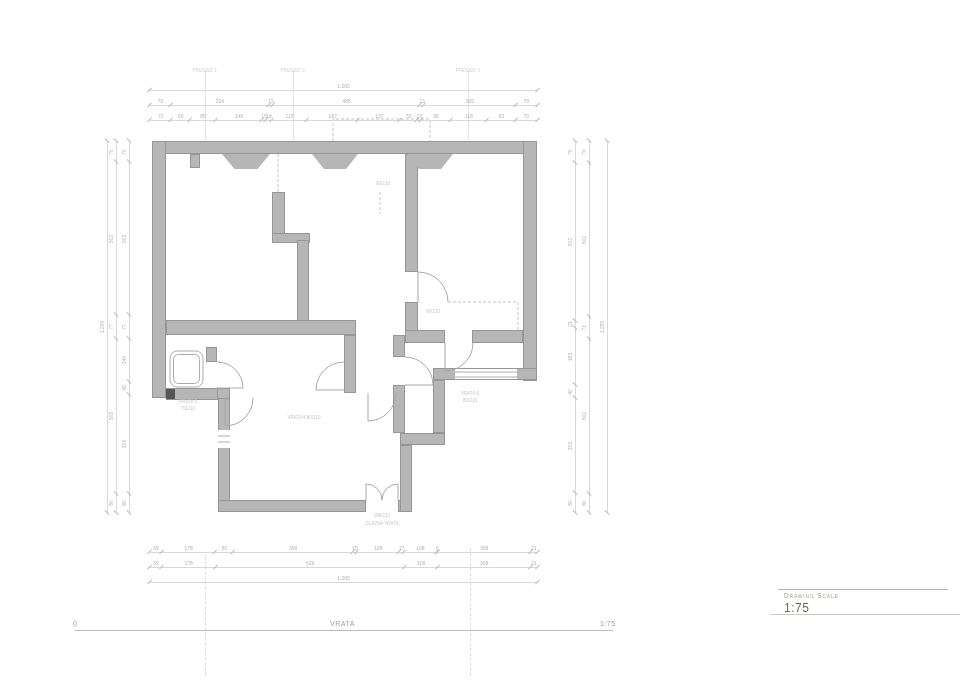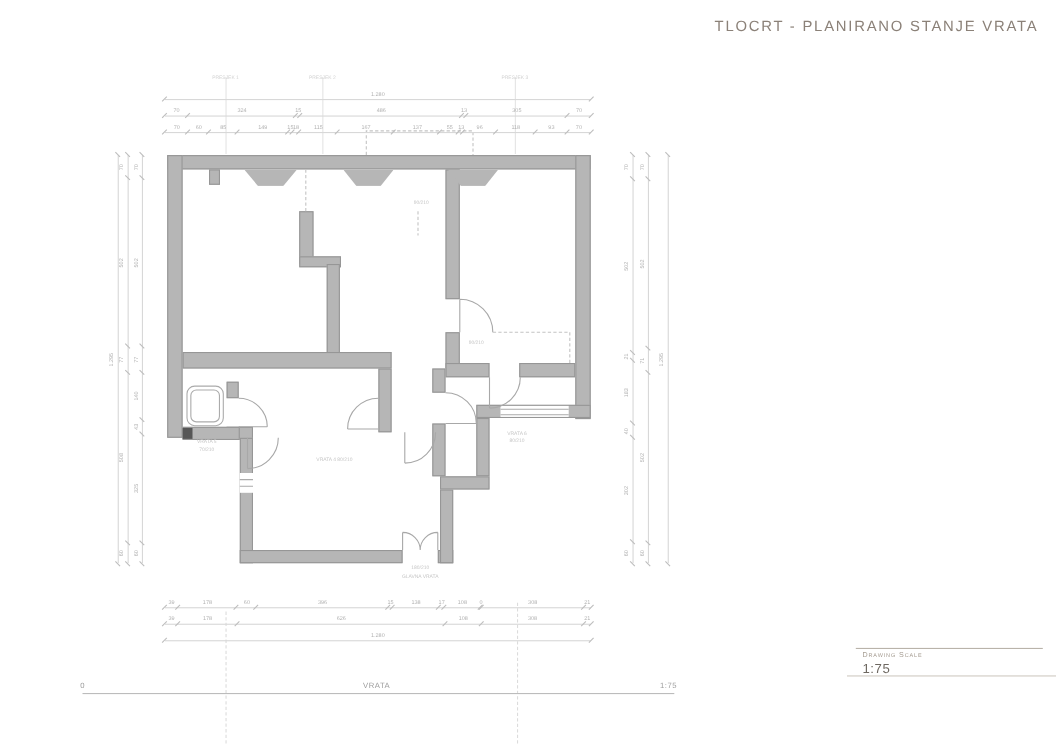--- a/index.html
+++ b/index.html
@@ -39,21 +39,20 @@
   .tb-scale{position:absolute;font-size:12px;color:#6e6861;letter-spacing:.5px;}
   
   .ruler-line{position:absolute;height:0;border-top:1px solid #bcbcbc;}
   .ruler-txt{position:absolute;font-size:7px;color:#9c9c9c;letter-spacing:.5px;}
 </style>
 </head>
 <body>
 
 <div class="sheet">
 
-  <div class="title">TLOCRT - PLANIRANO STANJE VRATA</div>
 
   <div class="secline" style="left:205px;top:70px;height:70px;"></div>
   <div class="secline" style="left:293px;top:70px;height:70px;"></div>
   <div class="secline" style="left:468px;top:70px;height:70px;"></div>
   <div class="secline dot" style="left:205px;top:556px;height:120px;"></div>
   <div class="secline dot" style="left:470px;top:548px;height:128px;"></div>
 
   <div id="walls">
       <div class="wall" style="left: 152px; top: 141px; width: 385px; height: 13px;"></div>
       <div class="wall" style="left: 152px; top: 141px; width: 14px; height: 257px;"></div>

